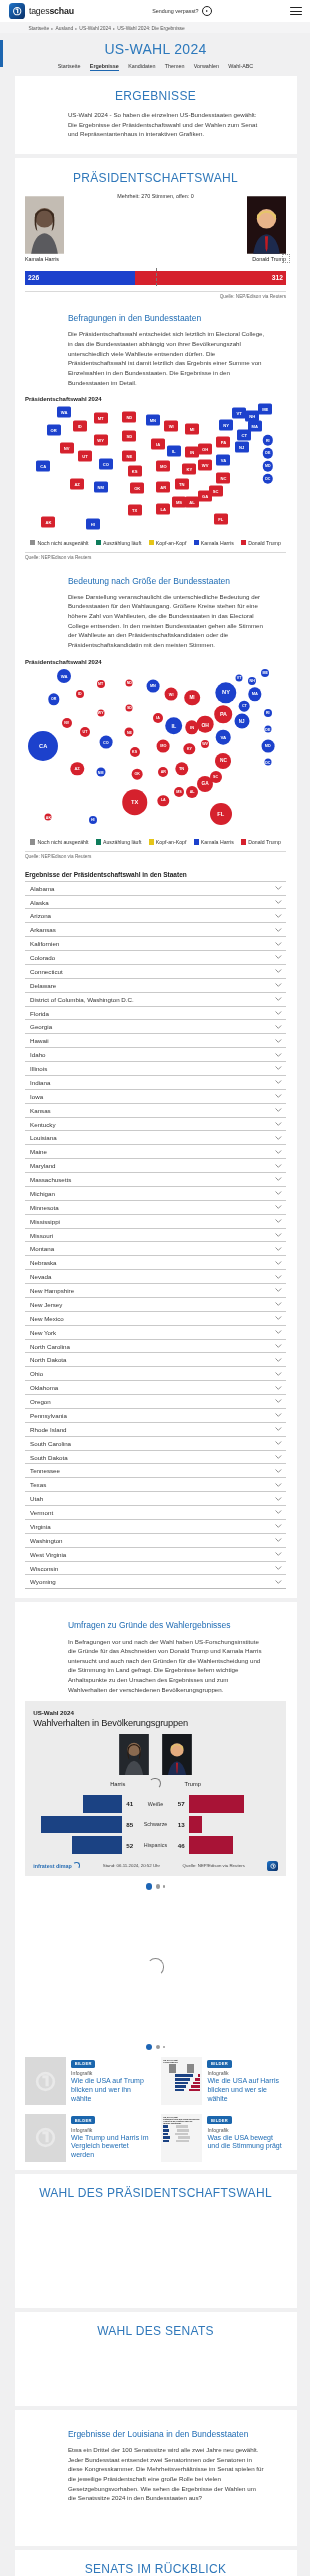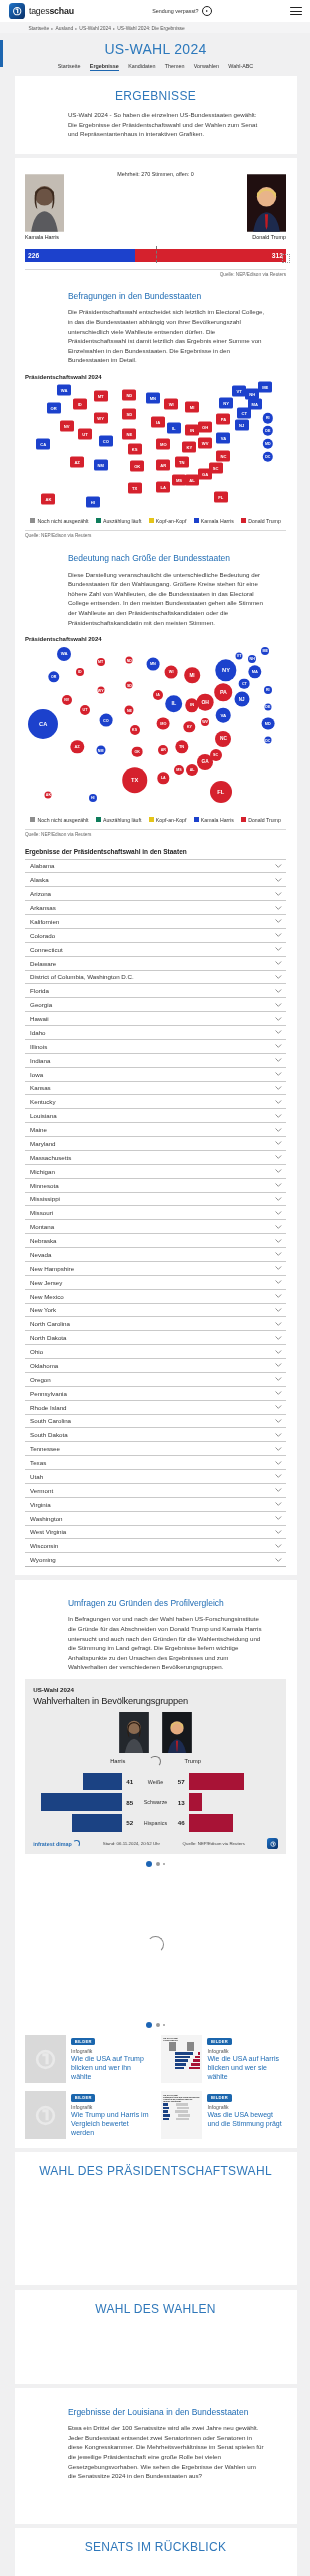--- a/index.html
+++ b/index.html
@@ -139,20 +139,21 @@
     <div class="tab">Vorwahlen</div>
     <div class="tab">Wahl-ABC</div>
   </nav>
 
 <section class="card">
   <h2 class="big-heading">ERGEBNISSE</h2>
   <p class="body-text indent" style="margin-bottom:7.2px;">US-Wahl 2024 - So haben die einzelnen US-Bundesstaaten gewählt: Die Ergebnisse der Präsidentschaftswahl und der Wahlen zum Senat und Repräsentantenhaus in interaktiven Grafiken.</p>
 </section>
 
 <section class="card">
+  <h2 class="big-heading">PRÄSIDENTSCHAFTSWAHL</h2>
 
   <div class="cand-row">
     <div class="majority-note">Mehrheit: 270 Stimmen, offen: 0</div>
     <div class="photo left">
       <svg class="silhouette" viewBox="0 0 76 112">
           <rect width="76" height="112" fill="#c3bcb3"></rect>
           <circle cx="38" cy="42" r="19" fill="#6b5344"></circle>
           <path d="M12 112 Q18 74 38 72 Q58 74 64 112 Z" fill="#5a5a5e"></path>
           <path d="M20 34 q18 -18 36 0 q4 26 -4 34 q8 -40 -14 -40 q-22 0 -14 40 q-8 -8 -4 -34z" fill="#3c2a1e"></path>
         </svg>
@@ -751,21 +752,21 @@
         <span class="chev">
           <svg width="6.7" height="4.1" viewBox="0 0 13 8">
             <path d="M1 1 L6.5 6.5 L12 1" fill="none" stroke="#666" stroke-width="1.4"></path>
           </svg>
         </span>
       </div>
     </div>
 </section>
 
 <section class="card">
-  <h3 class="link-heading indent">Umfragen zu Gründen des Profilvergleich</h3>
+  <h3 class="link-heading indent">Umfragen zu Gründe des Wahlergebnisses</h3>
   <p class="body-text indent">In Befragungen vor und nach der Wahl haben US-Forschungsinstitute die Gründe für das Abschneiden von Donald Trump und Kamala Harris untersucht und auch nach den Gründen für die Wahlentscheidung und die Stimmung im Land gefragt. Die Ergebnisse liefern wichtige Anhaltspunkte zu den Ursachen des Ergebnisses und zum Wahlverhalten der verschiedenen Bevölkerungsgruppen.</p>
 
   <div class="info-panel">
     <div class="info-kicker">US-Wahl 2024</div>
     <div class="info-title">Wahlverhalten in Bevölkerungsgruppen</div>
     <div class="info-photos">
       <div class="info-photo">
         <svg class="silhouette" viewBox="0 0 58 80">
             <rect width="58" height="80" fill="#23272c"></rect>
             <circle cx="29" cy="30" r="13" fill="#8a6a50"></circle>
@@ -943,21 +944,21 @@
         <div class="t-col"><span class="t-badge">BILDER</span><div class="t-kicker">Infografik</div><div class="t-title">Was die USA bewegt und die Stimmung prägt</div></div>
       </div>
     </div>
 </section>
 
 <section class="card" style="height:117px;">
   <h2 class="big-heading">WAHL DES PRÄSIDENTSCHAFTSWAHL</h2>
 </section>
 
 <section class="card" style="height:78px;">
-  <h2 class="big-heading">WAHL DES WAHLEN</h2>
+  <h2 class="big-heading">WAHL DES SENATS</h2>
 </section>
 
 <section class="card" style="height:119px;">
   <h3 class="link-heading indent">Ergebnisse der Louisiana in den Bundesstaaten</h3>
   <p class="body-text indent">Etwa ein Drittel der 100 Senatssitze wird alle zwei Jahre neu gewählt. Jeder Bundesstaat entsendet zwei Senatorinnen oder Senatoren in diese Kongresskammer. Die Mehrheitsverhältnisse im Senat spielen für die jeweilige Präsidentschaft eine große Rolle bei vielen Gesetzgebungsvorhaben. Wie sehen die Ergebnisse der Wahlen um die Senatssitze 2024 in den Bundesstaaten aus?</p>
 </section>
 
 <section class="card" style="height:91px;">
   <h2 class="big-heading">SENATS IM RÜCKBLICK</h2>
 </section>

